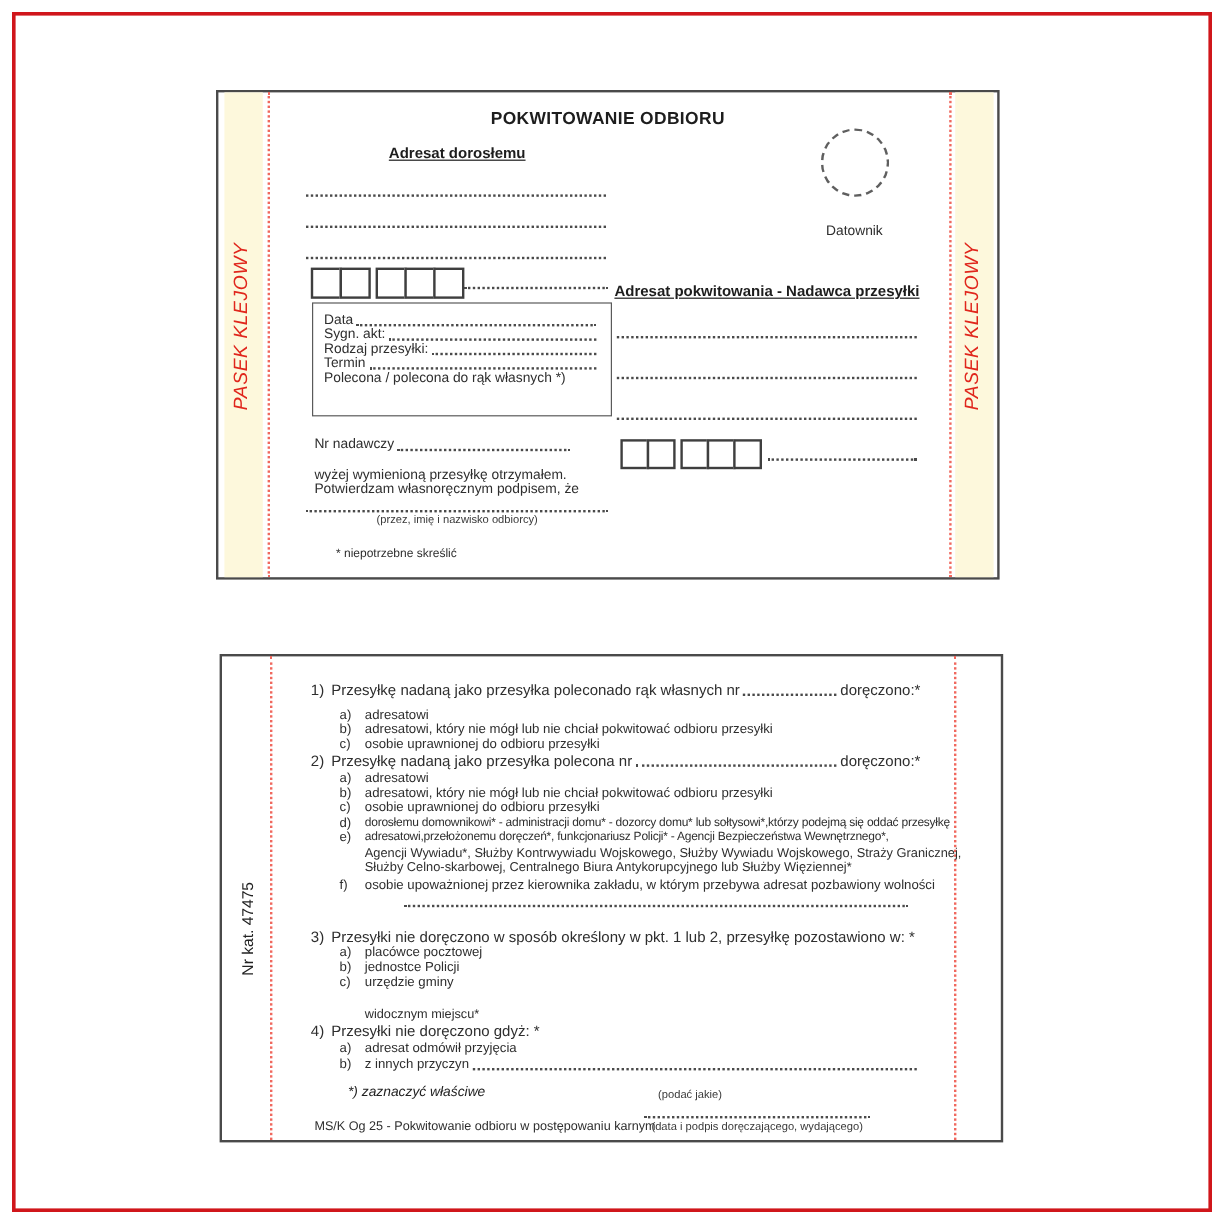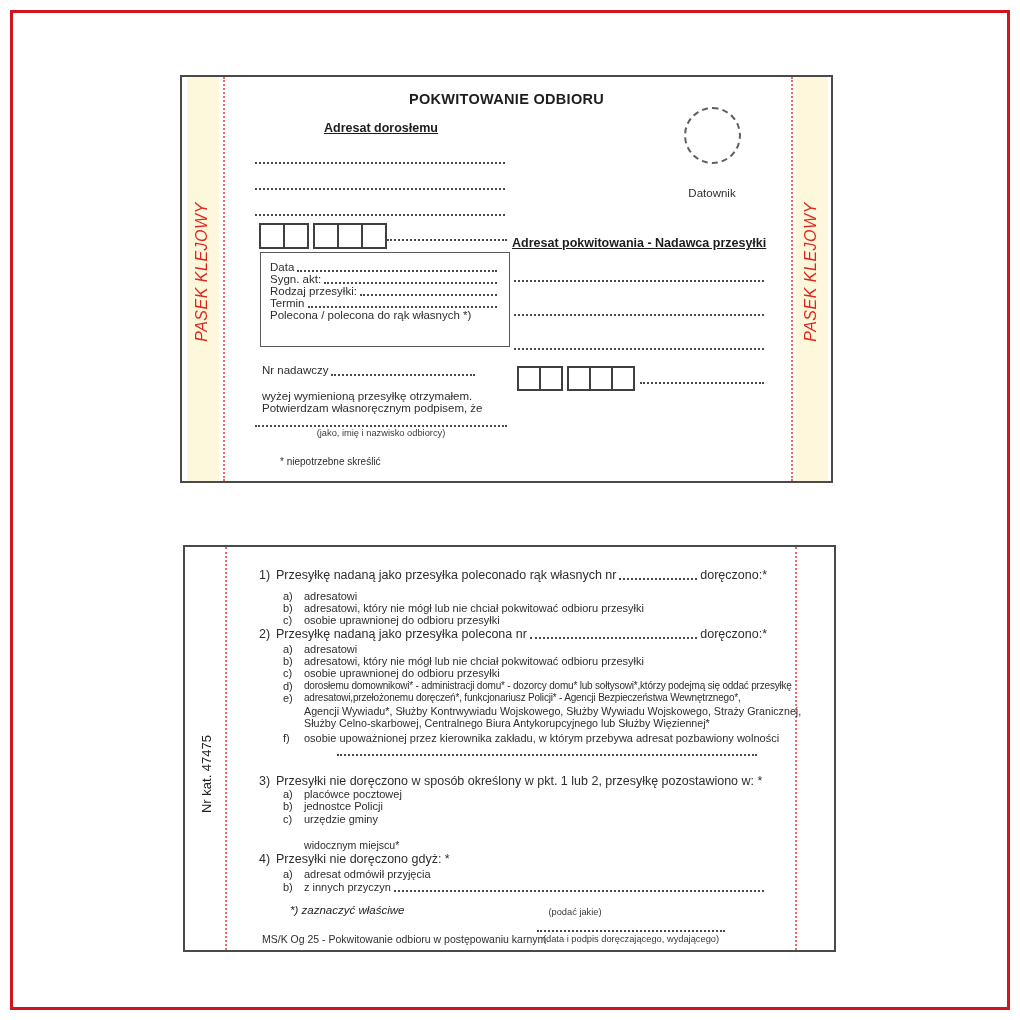--- a/index.html
+++ b/index.html
@@ -114,21 +114,21 @@
         <i></i>
       </div>
     <div class="cells c22" style="left:385px;top:289px;">
         <i></i>
         <i></i>
         <i></i>
       </div>
     <div class="dl" style="left:458px;width:124px;top:305px;"></div>
 
     <div class="dl" style="left:73px;width:252px;top:348px;"></div>
-    <div class="abs cap" style="left:73px;width:252px;top:351px;">(jako, imię i nazwisko odbiorcy)</div>
+    <div class="abs cap" style="left:73px;width:252px;top:351px;">(przez, imię i nazwisko odbiorcy)</div>
     <div class="abs t10" style="left:98px;top:379px;">* niepotrzebne skreślić</div>
   </div>
 
   <div class="card" id="card-bottom">
     <div class="rv" style="left:40px;"></div>
     <div class="rv" style="left:610px;"></div>
     <div class="rot nrkat" style="left:-48px;top:219px;">Nr kat. 47475</div>
 
     <div class="row ml" style="left:74px;top:21px;width:508px;">
       <span class="num">1)</span>

